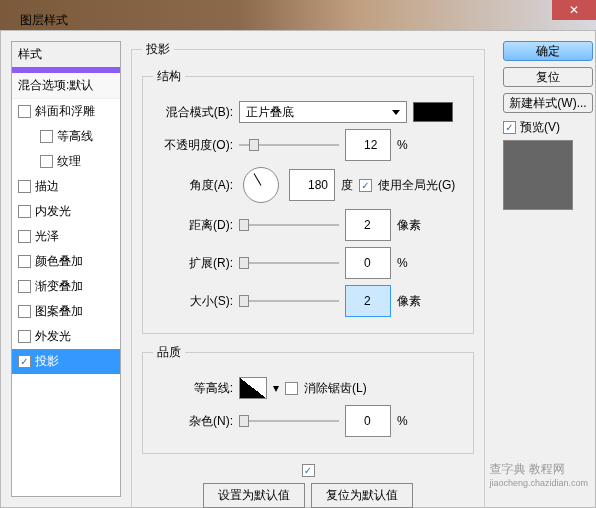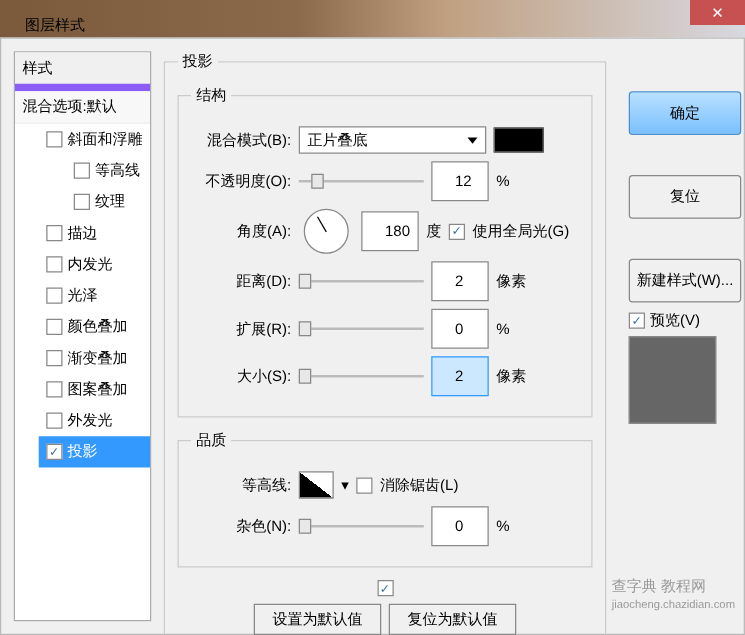--- a/index.html
+++ b/index.html
@@ -4,21 +4,21 @@
 <style>
 * { box-sizing: border-box; margin: 0; padding: 0; font-family: "Microsoft YaHei", SimSun, sans-serif; font-size: 12px; }
 body { background: #f0f0f0; width: 596px; height: 508px; overflow: hidden; position: relative; }
 .titlebar { height: 40px; background: linear-gradient(to right, #7a5a3a, #8a6a4a 40%, #c0a080 60%, #d8d8e0); display: flex; align-items: center; padding-left: 20px; color: #000; position: relative; }
 .closebtn { position: absolute; right: 0; top: 0; width: 44px; height: 20px; background: #c75050; color: #fff; display: flex; align-items: center; justify-content: center; font-size: 14px; }
 .main { position: absolute; top: 30px; left: 0; right: 0; bottom: 0; background: #f0f0f0; border: 1px solid #bbb; display: flex; }
 
 .stylelist { width: 110px; border-right: 1px solid #ccc; background: #fff; margin: 10px 0 10px 10px; border: 1px solid #aaa; }
 .stylelist-header { background: #f0f0f0; padding: 4px 6px; border-bottom: 6px solid #8b5cf6; }
 .stylelist-sub { background: #f8f8f8; padding: 4px 6px; border-bottom: 1px solid #eee; }
-.style-item { padding: 4px 6px; display: flex; align-items: center; gap: 4px; cursor: default; margin-left: 19px; }
+.style-item { padding: 4px 6px; display: flex; align-items: center; gap: 4px; cursor: default; }
 .style-item.indent { padding-left: 28px; }
 .style-item.selected { background: #3399ff; color: #fff; }
 .chk { width: 13px; height: 13px; border: 1px solid #888; background: #fff; display: inline-flex; align-items: center; justify-content: center; font-size: 10px; color: #3a6ea5; }
 
 .content { flex: 1; padding: 10px; position: relative; }
 fieldset { border: 1px solid #ccc; padding: 10px; margin-bottom: 10px; }
 legend { padding: 0 4px; color: #000; }
 .row { display: flex; align-items: center; margin: 6px 0; gap: 6px; }
 .lbl { width: 80px; text-align: right; }
 .swatch-black { width: 40px; height: 20px; background: #000; border: 1px solid #666; }
@@ -26,27 +26,27 @@
 .slider-track { position: absolute; top: 5px; left: 0; right: 0; height: 2px; background: #bbb; }
 .slider-thumb { position: absolute; top: 0; width: 10px; height: 12px; background: #e8e8e8; border: 1px solid #888; }
 .numbox { width: 46px; height: 32px; border: 1px solid #888; background: #fff; padding: 0 18px; display: flex; align-items: center; }
 .numbox.sel { background: #cce8ff; border: 1px solid #3399ff; }
 .unit { width: 30px; }
 .dial { width: 36px; height: 36px; border: 1px solid #888; border-radius: 50%; background: #fff; position: relative; margin: 0 4px; }
 .dial::after { content: ""; position: absolute; top: 50%; left: 50%; width: 14px; height: 1px; background: #000; transform: rotate(-120deg); transform-origin: left; }
 .contour { width: 28px; height: 22px; border: 1px solid #888; background: linear-gradient(to top right, #000 0%, #000 50%, #fff 50%, #fff 100%); }
 .btn { padding: 3px 14px; border: 1px solid #888; background: #f0f0f0; cursor: default; }
 .right-panel { width: 100px; padding: 10px 8px; }
-.rbtn { width: 90px; height: 35px; border: 1px solid #888; border-radius: 3px; margin-bottom: 6px; display: flex; align-items: center; justify-content: center; background: #f0f0f0; margin-top: 32px; }
+.rbtn { width: 90px; height: 20px; border: 1px solid #888; border-radius: 3px; margin-bottom: 6px; display: flex; align-items: center; justify-content: center; background: #f0f0f0; }
 .rbtn.blue { background: linear-gradient(#b8e0ff, #7ac0ff); border-color: #4a90d0; }
 .preview-box { width: 70px; height: 70px; border: 1px solid #888; background: #666; margin-top: 4px; }
 .chkline { display: flex; align-items: center; gap: 4px; margin: 4px 0; }
 .watermark { position: absolute; right: 8px; bottom: 20px; color: #999; font-size: 11px; }
 .down-caret { display: inline-block; margin-left: auto; border-left: 4px solid transparent; border-right: 4px solid transparent; border-top: 5px solid #000; }
-.selwrap { position: relative; display: flex; align-items: center; width: 150px; height: 22px; border: 1px solid #888; background: #fff; padding: 0 6px; }
+.selwrap { position: relative; display: flex; align-items: center; width: 168px; height: 22px; border: 1px solid #888; background: #fff; padding: 0 6px; }
 </style>
 </head>
 <body>
 
 <div class="titlebar">
   <span>图层样式</span>
   <div class="closebtn">
     <span>✕</span>
   </div>
 </div>

